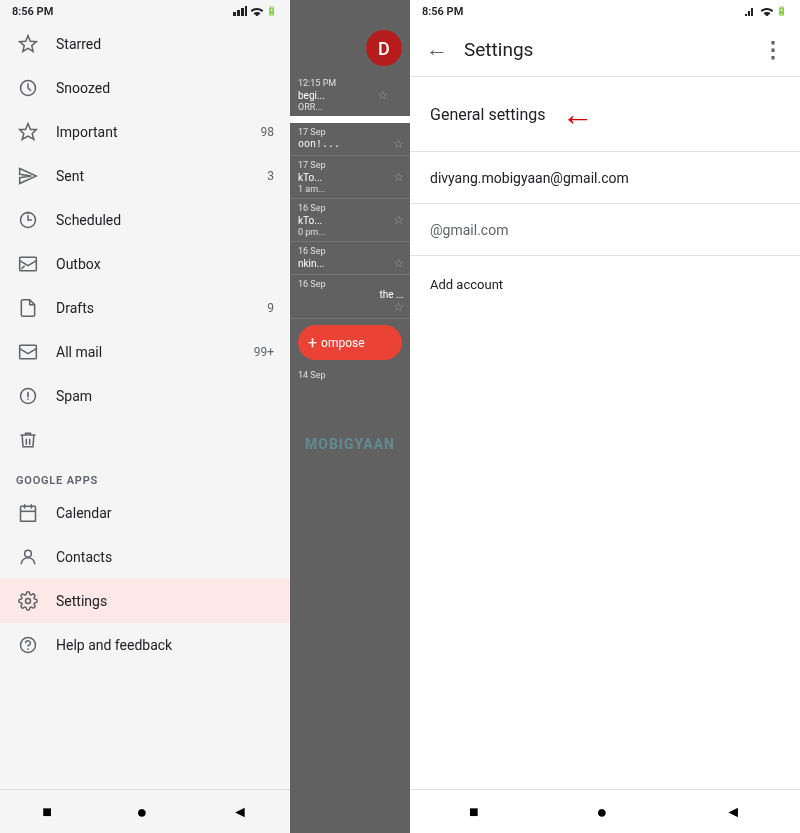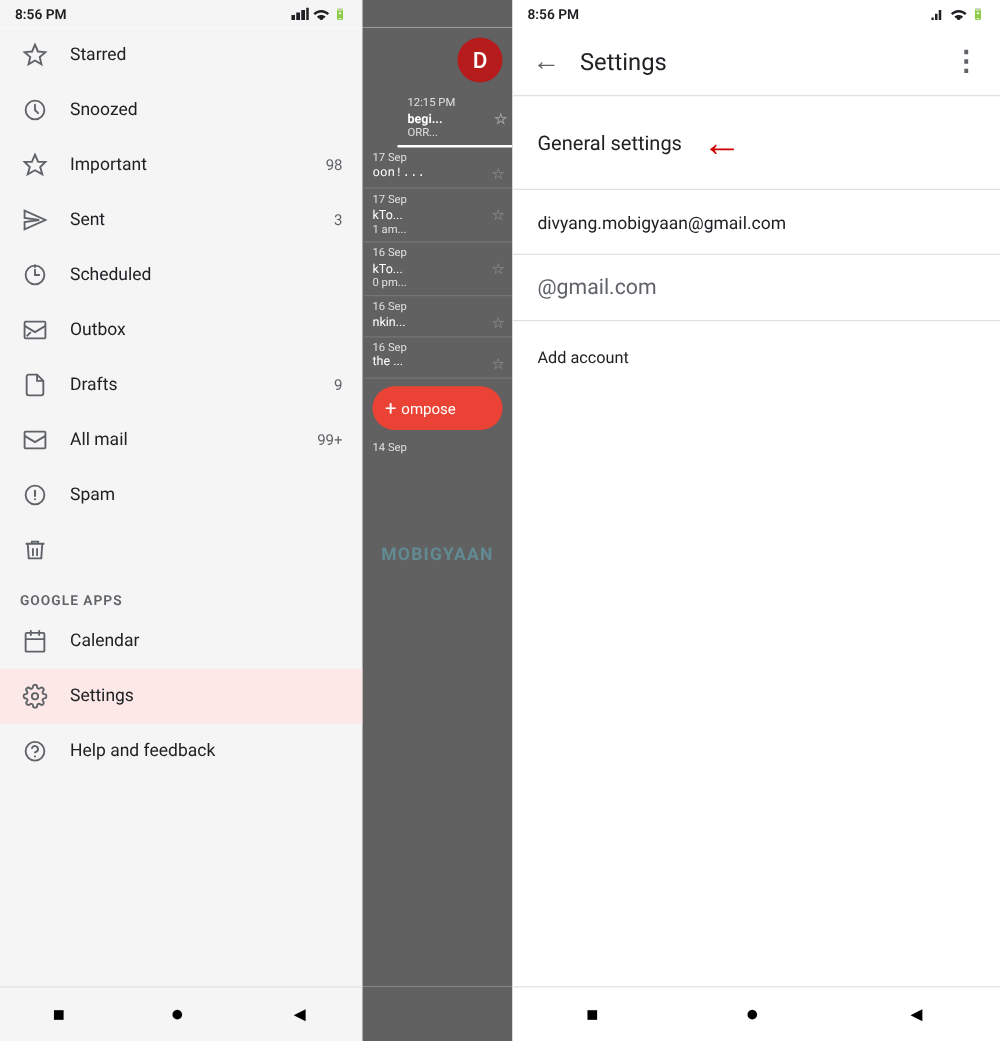--- a/index.html
+++ b/index.html
@@ -211,20 +211,29 @@
           <svg width="20" height="20" viewBox="0 0 24 24">
               <rect x="3" y="4" width="18" height="18" rx="1" fill="none" stroke="#5f6368" stroke-width="1.8"></rect>
               <line x1="16" y1="2" x2="16" y2="6" stroke="#5f6368" stroke-width="1.8" stroke-linecap="round"></line>
               <line x1="8" y1="2" x2="8" y2="6" stroke="#5f6368" stroke-width="1.8" stroke-linecap="round"></line>
               <line x1="3" y1="10" x2="21" y2="10" stroke="#5f6368" stroke-width="1.8"></line>
             </svg>
         </span>
         <span class="nav-label">Calendar</span>
       </div>
 
+      <div class="nav-item">
+        <span class="nav-icon">
+          <svg width="20" height="20" viewBox="0 0 24 24">
+              <circle cx="12" cy="8" r="4" fill="none" stroke="#5f6368" stroke-width="1.8"></circle>
+              <path d="M4 20c0-4 3.6-7 8-7s8 3 8 7" fill="none" stroke="#5f6368" stroke-width="1.8" stroke-linecap="round"></path>
+            </svg>
+        </span>
+        <span class="nav-label">Contacts</span>
+      </div>
 
       <div class="nav-item settings-active" style="position:relative;">
         <span class="nav-icon">
           <svg width="20" height="20" viewBox="0 0 24 24">
               <circle cx="12" cy="12" r="3" fill="none" stroke="#5f6368" stroke-width="1.8"></circle>
               <path d="M19.4 15a1.65 1.65 0 00.33 1.82l.06.06a2 2 0 010 2.83 2 2 0 01-2.83 0l-.06-.06a1.65 1.65 0 00-1.82-.33 1.65 1.65 0 00-1 1.51V21a2 2 0 01-4 0v-.09A1.65 1.65 0 009 19.4a1.65 1.65 0 00-1.82.33l-.06.06a2 2 0 01-2.83-2.83l.06-.06A1.65 1.65 0 004.68 15a1.65 1.65 0 00-1.51-1H3a2 2 0 010-4h.09A1.65 1.65 0 004.6 9a1.65 1.65 0 00-.33-1.82l-.06-.06a2 2 0 012.83-2.83l.06.06A1.65 1.65 0 009 4.68a1.65 1.65 0 001-1.51V3a2 2 0 014 0v.09a1.65 1.65 0 001 1.51 1.65 1.65 0 001.82-.33l.06-.06a2 2 0 012.83 2.83l-.06.06A1.65 1.65 0 0019.4 9a1.65 1.65 0 001.51 1H21a2 2 0 010 4h-.09a1.65 1.65 0 00-1.51 1z" fill="none" stroke="#5f6368" stroke-width="1.8"></path>
             </svg>
         </span>
         <span class="nav-label">Settings</span>
 
@@ -244,23 +253,23 @@
     </div>
 
     <div style="width:120px; background:#616161; display:flex; flex-direction:column; flex-shrink:0; overflow:hidden;">
 
       <div style="padding:8px; display:flex; justify-content:flex-end;">
         <div style="width:36px; height:36px; background:#b71c1c; border-radius:50%; display:flex; align-items:center; justify-content:center; color:#fff; font-size:18px; font-weight:500;">
           <span>D</span>
         </div>
       </div>
 
-      <div style="padding:4px 4px 4px 8px; border-bottom:2px solid #ffffff;margin-left:28px;">
+      <div style="padding:4px 22px 4px 8px; border-bottom:7px solid #ffffff;">
         <div style="color:#e0e0e0; font-size:9px;">12:15 PM</div>
-        <div style="display:flex; justify-content:space-between; align-items:center;font-weight:bold;">
+        <div style="display:flex; justify-content:space-between; align-items:center;">
           <span style="color:#fff; font-size:10px;">begi...</span>
           <span style="color:#9e9e9e; font-size:12px;">☆</span>
         </div>
         <div style="color:#e0e0e0; font-size:9px;">ORR...</div>
       </div>
 
       <div style="padding:4px 6px 4px 8px; border-bottom:1px solid #757575;">
         <div style="color:#e0e0e0; font-size:9px;">17 Sep</div>
         <div style="display:flex; justify-content:space-between; align-items:center;">
           <span style="color:#fff; font-size:10px;font-family:Liberation Mono, monospace;">oon!...</span>
@@ -289,21 +298,21 @@
       <div style="padding:4px 6px 4px 8px; border-bottom:1px solid #757575;">
         <div style="color:#e0e0e0; font-size:9px;">16 Sep</div>
         <div style="display:flex; justify-content:space-between; align-items:center;">
           <span style="color:#fff; font-size:10px;">nkin...</span>
           <span style="color:#9e9e9e; font-size:12px;">☆</span>
         </div>
       </div>
 
       <div style="padding:4px 6px 4px 8px; border-bottom:1px solid #757575;">
         <div style="color:#e0e0e0; font-size:9px;">16 Sep</div>
-        <div style="display:flex; justify-content:space-between; align-items:flex-start;">
+        <div style="display:flex; justify-content:space-between; align-items:flex-end;flex-direction:column;">
           <span style="color:#fff; font-size:10px;">the ...</span>
           <span style="color:#9e9e9e; font-size:12px;">☆</span>
         </div>
       </div>
 
       <div style="padding:6px 8px;">
         <div style="background:#ea4335; color:#fff; border-radius:20px; padding:8px 10px; font-size:12px; cursor:pointer; display:flex; align-items:center; gap:4px;">
           <span style="font-size:16px;">+</span>
           <span>ompose</span>
         </div>
@@ -334,21 +343,21 @@
 
         <div style="width:100%; height:1px; background:#e0e0e0;"></div>
 
         <div style="padding:16px 20px; cursor:pointer;">
           <span style="font-size:14px; color:#202124;">divyang.mobigyaan@gmail.com</span>
         </div>
 
         <div style="width:100%; height:1px; background:#e0e0e0;"></div>
 
         <div style="padding:16px 20px; cursor:pointer;">
-          <span style="font-size:17px; color:#5f6368;">@gmail.com</span>
+          <span style="font-size:14px; color:#5f6368;">@gmail.com</span>
         </div>
 
         <div style="width:100%; height:1px; background:#e0e0e0;"></div>
 
         <div style="padding:18px 20px; cursor:pointer;">
           <span style="font-size:13px; color:#202124;">Add account</span>
         </div>
 
       </div>
     </div>

